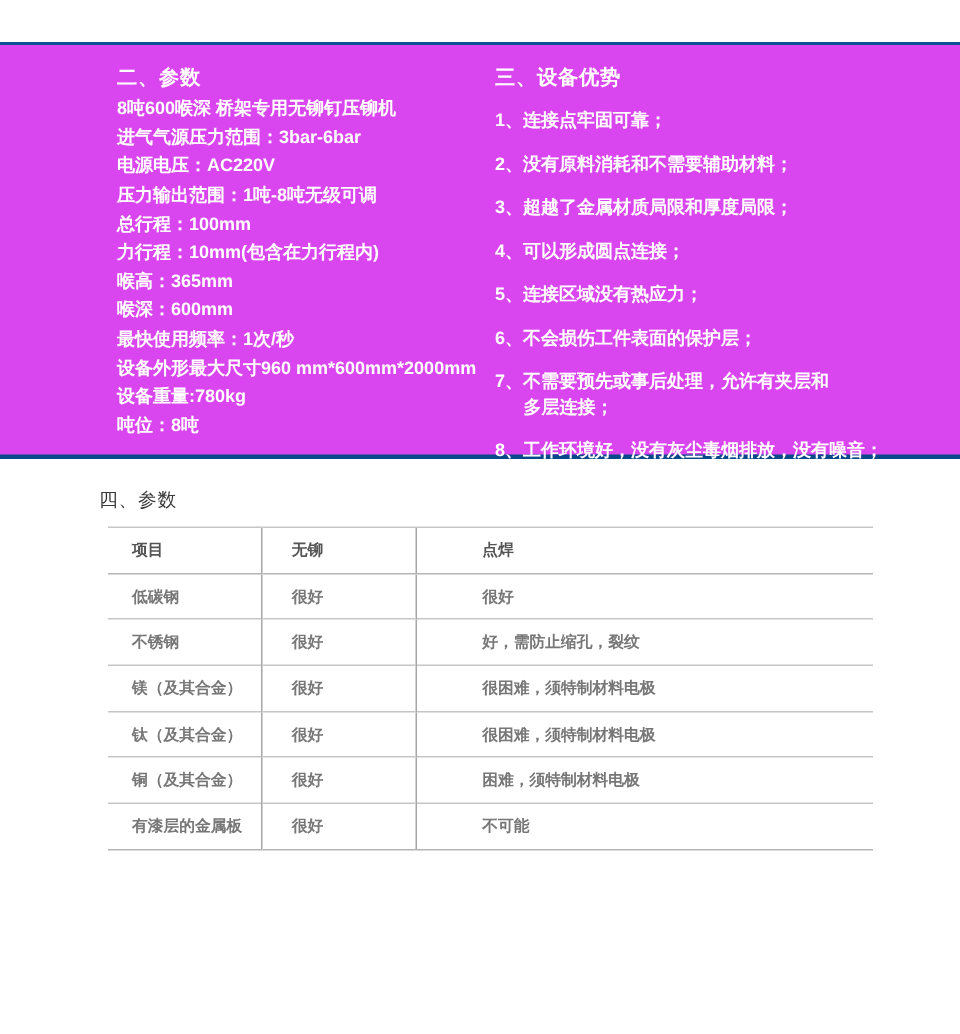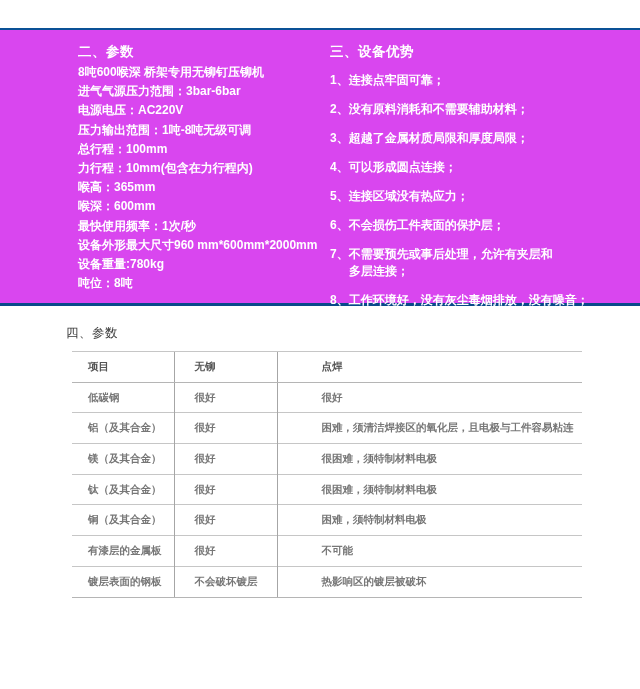--- a/index.html
+++ b/index.html
@@ -144,23 +144,23 @@
         <th>点焊</th>
       </tr>
     </thead>
     <tbody>
       <tr>
         <td>低碳钢</td>
         <td>很好</td>
         <td>很好</td>
       </tr>
       <tr>
-        <td>铝（及其合金）</td>
+        <td>不锈钢</td>
         <td>很好</td>
-        <td>困难，须清洁焊接区的氧化层，且电极与工件容易粘连</td>
+        <td>好，需防止缩孔，裂纹</td>
       </tr>
       <tr>
         <td>镁（及其合金）</td>
         <td>很好</td>
         <td>很困难，须特制材料电极</td>
       </tr>
       <tr>
         <td>钛（及其合金）</td>
         <td>很好</td>
         <td>很困难，须特制材料电极</td>
@@ -168,21 +168,16 @@
       <tr>
         <td>铜（及其合金）</td>
         <td>很好</td>
         <td>困难，须特制材料电极</td>
       </tr>
       <tr>
         <td>有漆层的金属板</td>
         <td>很好</td>
         <td>不可能</td>
       </tr>
-      <tr>
-        <td>镀层表面的钢板</td>
-        <td>不会破坏镀层</td>
-        <td>热影响区的镀层被破坏</td>
-      </tr>
     </tbody>
   </table>
 
 </div>
 
 </body></html>

